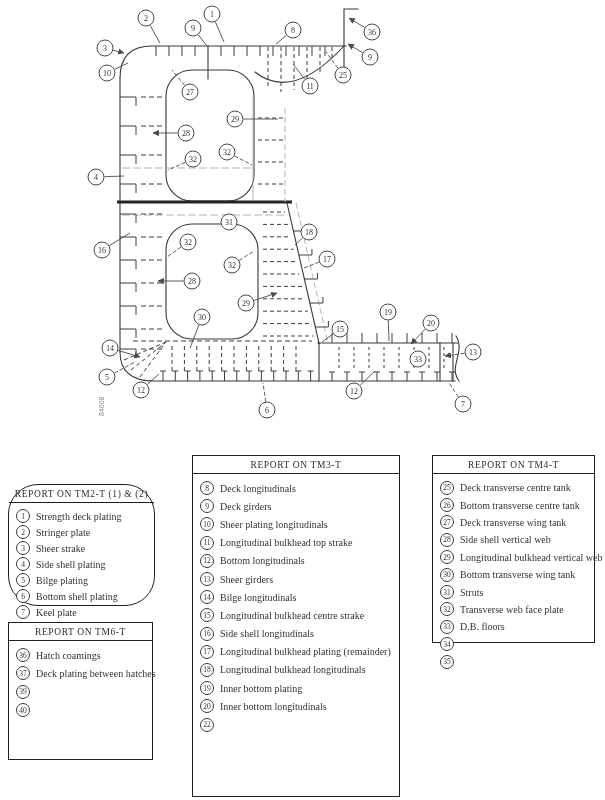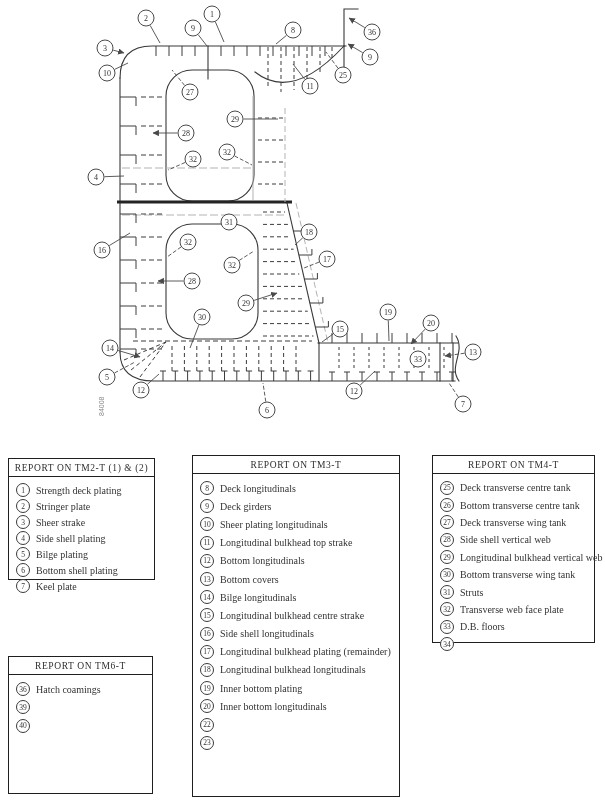--- a/index.html
+++ b/index.html
@@ -323,21 +323,21 @@
         <g>
           <line x1="118.14152342437978" y1="350.44245702731394" x2="140" y2="357" stroke="#4a4a4a" stroke-width="0.9" marker-end="url(#arr)"></line>
           <circle cx="110" cy="348" r="8" fill="#fff" stroke="#4a4a4a" stroke-width="1"></circle>
           <text x="110" y="350.8" text-anchor="middle" font-size="8" font-family="Liberation Serif, serif" fill="#333">14</text>
         </g>
       </g>
 
     <text transform="rotate(-90 104 416)" x="104" y="416" font-size="7" fill="#8a8a8a" font-family="Liberation Sans, sans-serif">84008</text>
   </svg>
 
-  <div class="ltable t-tm2t" style="left:8px;top:458px;width:147px;height:122px;">
+  <div class="ltable t-tm2t" style="left:8px;top:484px;width:147px;height:122px;border-radius:30px;">
     <div class="ltitle">REPORT ON TM2-T (1) &amp; (2)</div>
     <div class="tbody">
         <div class="trow">
           <span class="num">1</span>
           <span class="lab">Strength deck plating</span>
         </div>
         <div class="trow">
           <span class="num">2</span>
           <span class="lab">Stringer plate</span>
         </div>
@@ -382,21 +382,21 @@
         <div class="trow">
           <span class="num">11</span>
           <span class="lab">Longitudinal bulkhead top strake</span>
         </div>
         <div class="trow">
           <span class="num">12</span>
           <span class="lab">Bottom longitudinals</span>
         </div>
         <div class="trow">
           <span class="num">13</span>
-          <span class="lab">Bottom covers</span>
+          <span class="lab">Sheer girders</span>
         </div>
         <div class="trow">
           <span class="num">14</span>
           <span class="lab">Bilge longitudinals</span>
         </div>
         <div class="trow">
           <span class="num">15</span>
           <span class="lab">Longitudinal bulkhead centre strake</span>
         </div>
         <div class="trow">
@@ -414,24 +414,20 @@
         <div class="trow">
           <span class="num">19</span>
           <span class="lab">Inner bottom plating</span>
         </div>
         <div class="trow">
           <span class="num">20</span>
           <span class="lab">Inner bottom longitudinals</span>
         </div>
         <div class="trow">
           <span class="num">22</span>
-          <span class="lab"></span>
-        </div>
-        <div class="trow">
-          <span class="num">23</span>
           <span class="lab"></span>
         </div>
       </div>
   </div>
 
   <div class="ltable t-tm4t" style="left:432px;top:455px;width:163px;height:188px;">
     <div class="ltitle">REPORT ON TM4-T</div>
     <div class="tbody">
         <div class="trow">
           <span class="num">25</span>
@@ -466,31 +462,39 @@
           <span class="lab">Transverse web face plate</span>
         </div>
         <div class="trow">
           <span class="num">33</span>
           <span class="lab">D.B. floors</span>
         </div>
         <div class="trow">
           <span class="num">34</span>
           <span class="lab"></span>
         </div>
+        <div class="trow">
+          <span class="num">35</span>
+          <span class="lab"></span>
+        </div>
       </div>
   </div>
 
-  <div class="ltable t-tm6t" style="left:8px;top:656px;width:145px;height:138px;">
+  <div class="ltable t-tm6t" style="left:8px;top:622px;width:145px;height:138px;">
     <div class="ltitle">REPORT ON TM6-T</div>
     <div class="tbody">
         <div class="trow">
           <span class="num">36</span>
           <span class="lab">Hatch coamings</span>
         </div>
         <div class="trow">
+          <span class="num">37</span>
+          <span class="lab">Deck plating between hatches</span>
+        </div>
+        <div class="trow">
           <span class="num">39</span>
           <span class="lab"></span>
         </div>
         <div class="trow">
           <span class="num">40</span>
           <span class="lab"></span>
         </div>
       </div>
   </div>
 

